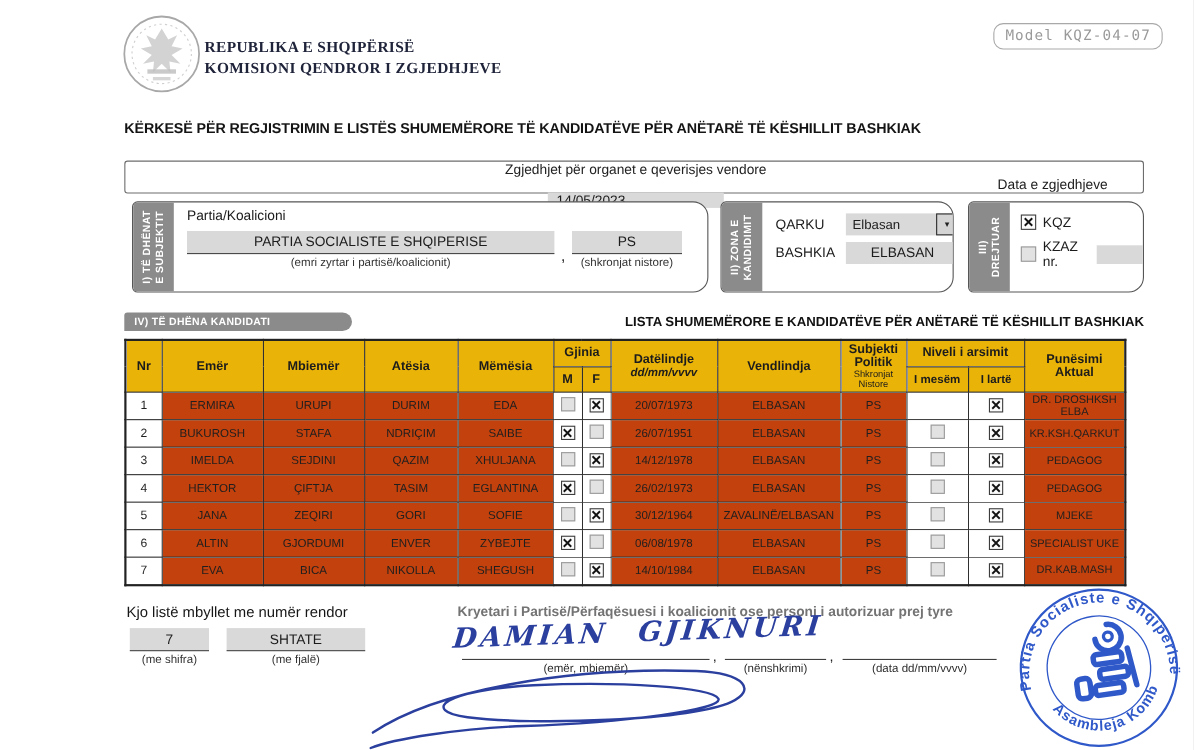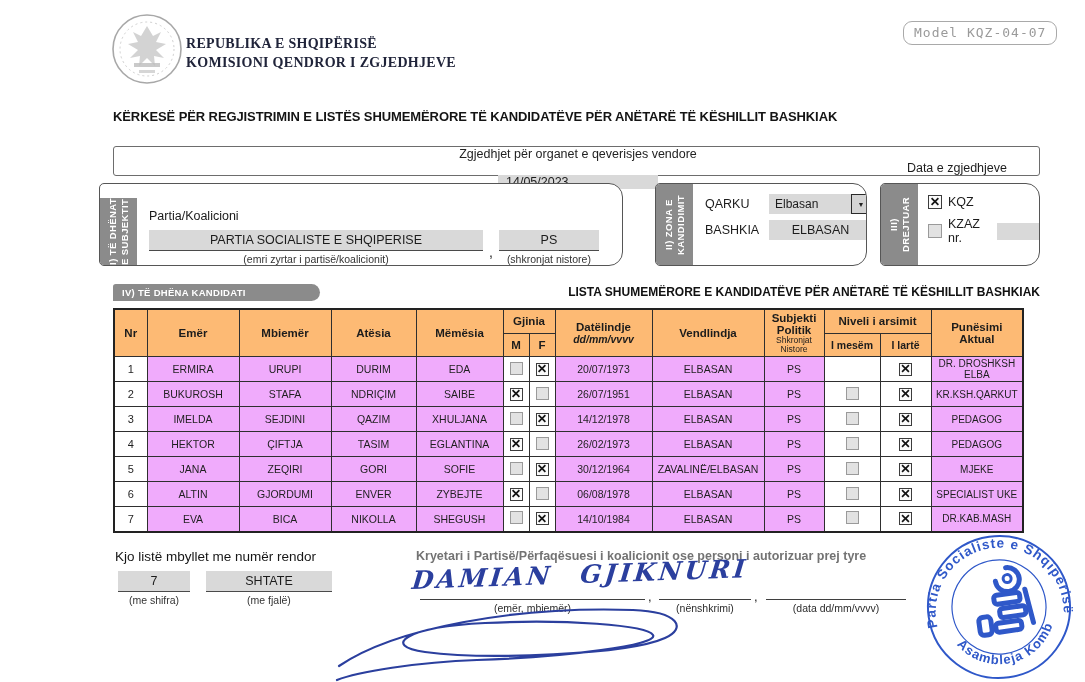--- a/index.html
+++ b/index.html
@@ -16,21 +16,21 @@
 
   .election-bar { position:absolute; left:113px; top:146px; width:927px; height:30px; border:1.5px solid #6d6d6d; border-radius:3px; display:flex; align-items:center; padding:0 6px 0 9px;flex-direction:column; }
   .election-bar .lbl { font-size:12.5px; color:#222; }
   .election-bar .date-lbl { margin-left:auto; font-size:12.5px; margin-right:26px; }
   .election-bar .date-val { width:160px; height:21px; background:#d9d9d9; font-size:12.5px; display:flex; align-items:center; padding-left:8px; }
 
   
   .sect { position:absolute; top:183px; height:83px; border:1.8px solid #565656; border-radius:5px 14px 14px 5px; display:flex; overflow:hidden; background:#fff; }
   .side-bar { width:37px; background:#8b8b8b; color:#fff; display:flex; align-items:center; justify-content:center; flex:none; }
   .side-bar span { writing-mode:vertical-rl; transform:rotate(180deg); font-size:9.5px; font-weight:bold; letter-spacing:.4px; text-align:center; line-height:12px; white-space:pre-line; }
-  .s1 { left:99px; width:524px;align-items:flex-end; }
+  .s1 { left:120px; width:524px; }
   .s1 .content { flex:1; padding:5px 12px 0; position:relative; }
   .s1 .fld-label { font-size:12.5px; color:#1a1a1a; }
   .s1 .fields { display:flex; align-items:flex-start; margin-top:7px; }
   .gray-line { background:#d9d9d9; border-bottom:1.5px solid #4a4a4a; display:flex; align-items:center; justify-content:center; font-size:12.5px; height:21px; }
   .cap { font-size:10.5px; color:#333; text-align:center; margin-top:2px; }
   .s1 .party { width:334px; }
   .s1 .initials { width:100px; }
   .s1 .comma { font-size:14px; margin:14px 6px 0; }
   .s2 { left:655px; width:212px; }
   .s2 .content { flex:1; padding:10px 0 0 12px; }
@@ -51,26 +51,26 @@
 
   
   .s4-tab { position:absolute; left:113px; top:284px; width:207px; height:17px; background:#8b8b8b; color:#fff; font-size:9.5px; font-weight:bold; display:flex; align-items:center; padding-left:9px; border-radius:3px 9px 9px 0; letter-spacing:.3px; }
   .list-title { position:absolute; left:420px; top:285px; width:620px; text-align:right; font-size:12px; font-weight:bold; color:#111; }
 
   
   .tbl-wrap { position:absolute; left:113px; top:308px; }
   table { border-collapse:collapse; table-layout:fixed; width:909px; }
   th, td { border:1px solid #2f2f2f; overflow:hidden; }
   table { border:2px solid #222; }
-  th { font-size:11.5px; font-weight:bold; background:#fdba74; padding:2px 1px; }
+  th { font-size:11.5px; font-weight:bold; background:#eab308; padding:2px 1px; }
   th .sub-ital { font-style:italic; font-weight:bold; font-size:10.5px; }
   th .sub-small { font-weight:normal; font-size:8.5px; line-height:9px; display:block; }
   th.small-h { font-size:10.5px; }
   td { height:25px; font-size:10.5px; text-align:center; color:#1f1f1f; padding:0 2px; }
-  td.gray { background:#f0abfc; }
+  td.gray { background:#c2410c; }
   td.nr-cell { background:#fff; font-size:11px; }
   td.cb-cell { background:#fff; position:relative; }
   td.cb-cell .cb { margin:0 auto; width:13px; height:13px; }
   td.pun { position:relative; font-size:10px;margin-top:36px; }
 
   
   .closing-lbl { position:absolute; left:115px; top:549px; font-size:13.5px; color:#161616; }
   .num-fld { position:absolute; top:571px; }
   .num-fld .gray-line { font-size:12.5px; }
   .nf1 { left:118px; width:72px; }

